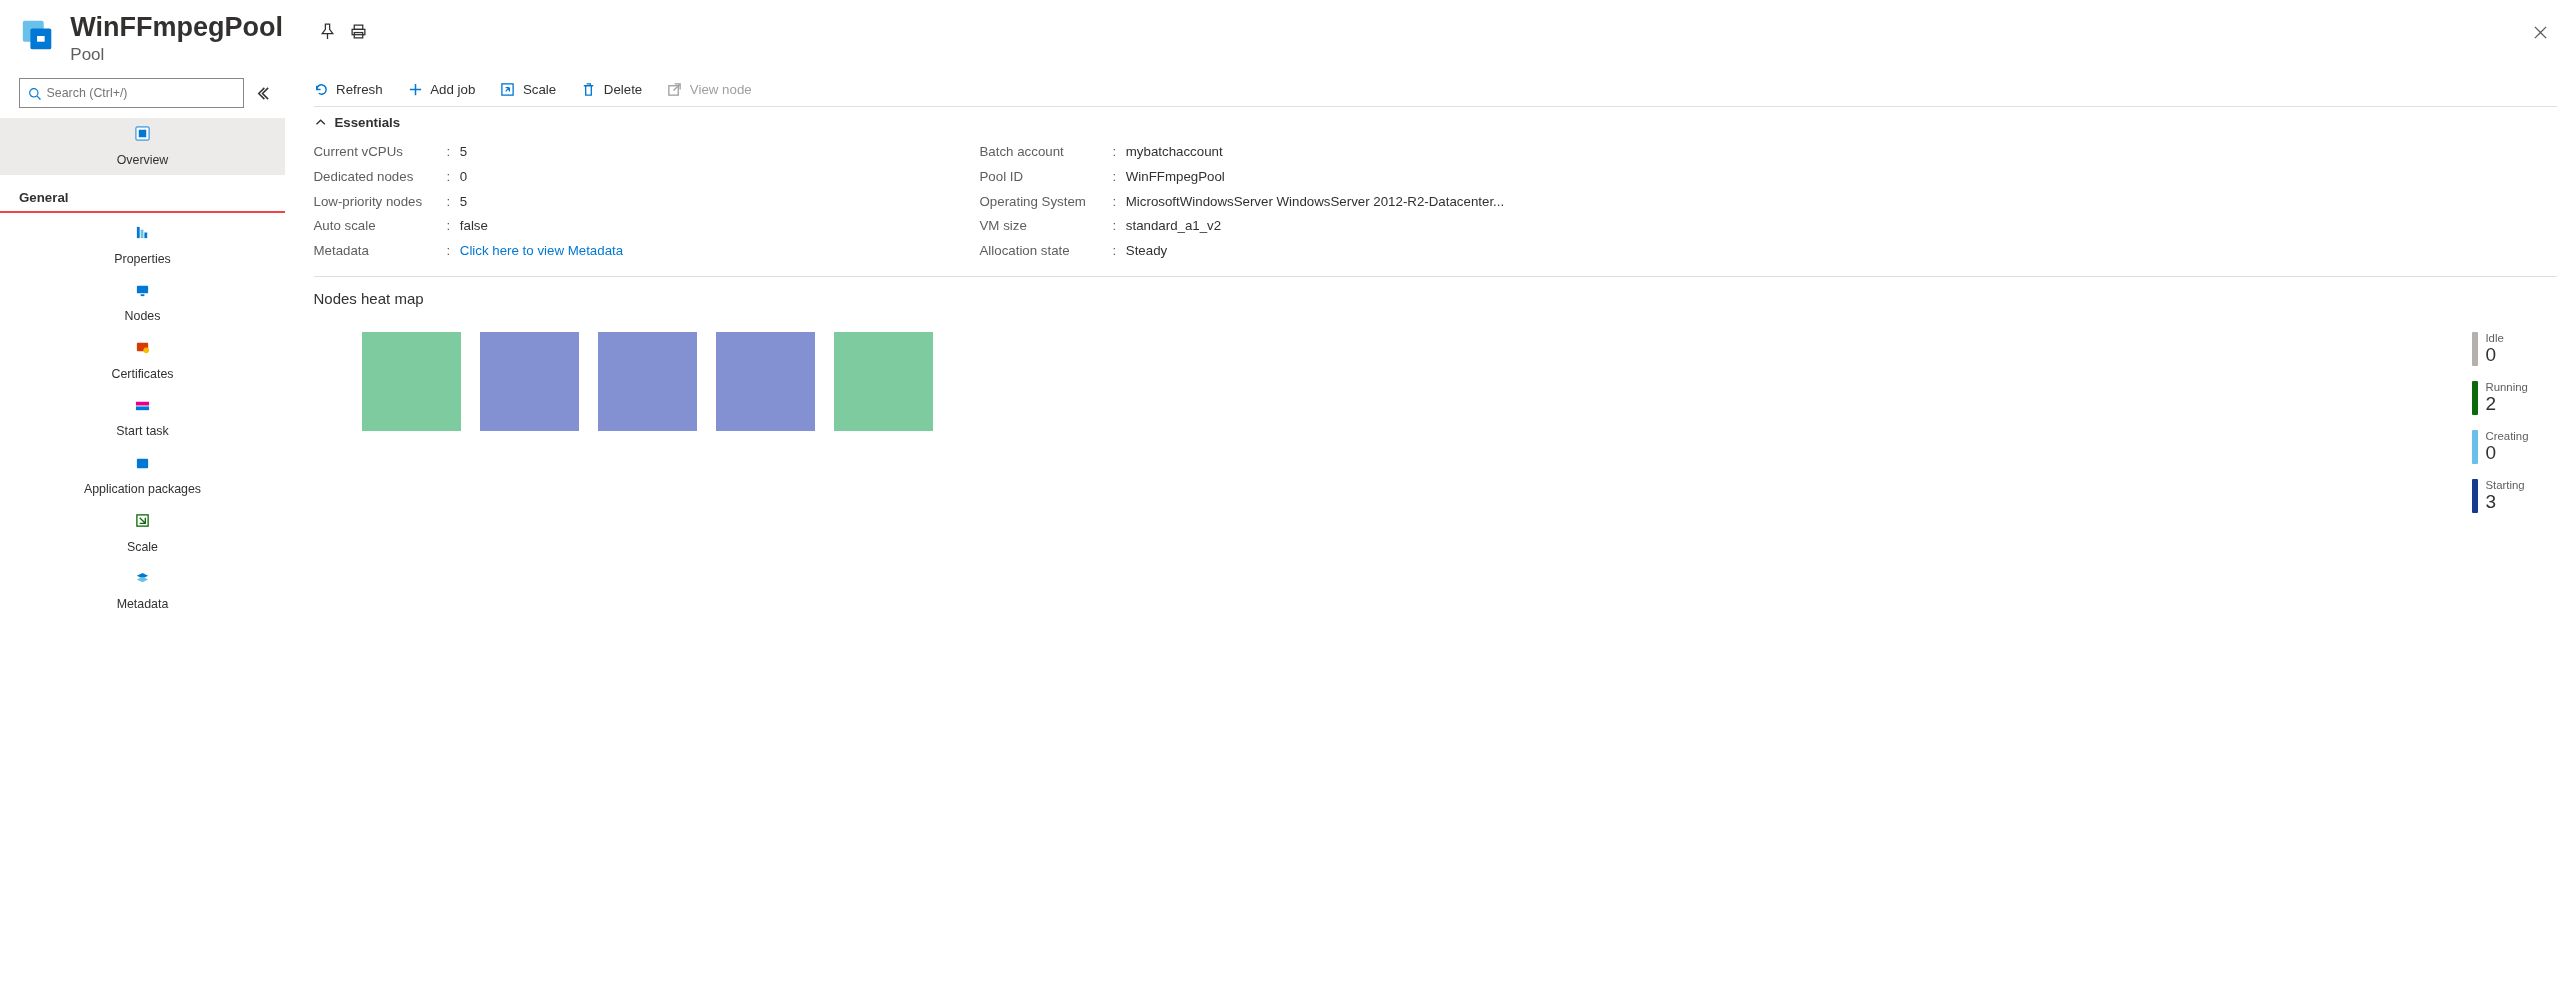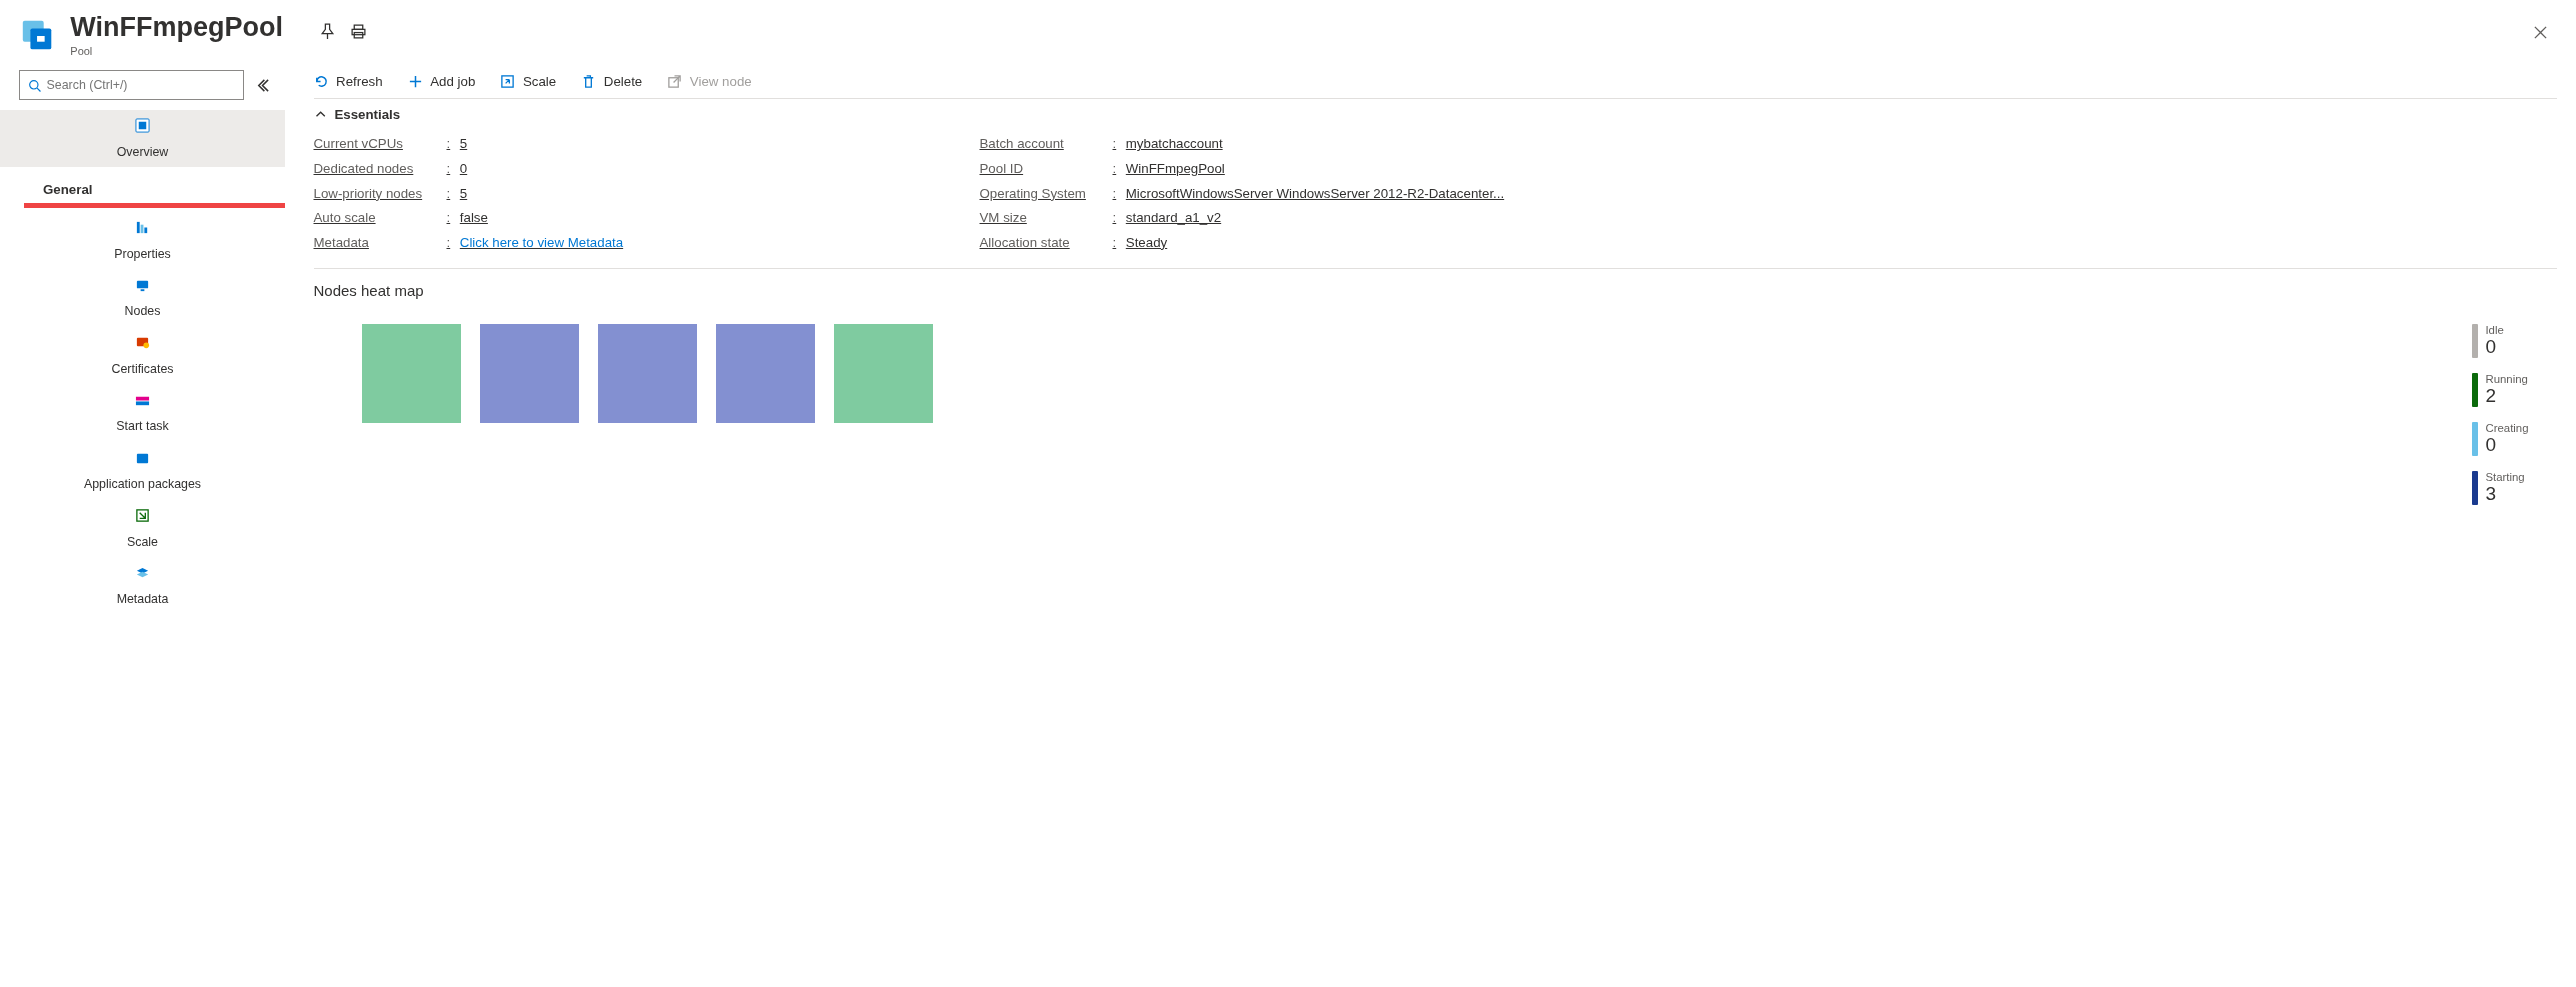--- a/index.html
+++ b/index.html
@@ -26,21 +26,21 @@
     flex-shrink: 0;
   }
   .header-text { display: flex; flex-direction: column; }
   .header-title {
     font-size: 27px;
     font-weight: 600;
     color: #323130;
     line-height: 1.1;
   }
   .header-subtitle {
-    font-size: 11px;
+    font-size: 17px;
     color: #605e5c;
     margin-top: 1.9px;
   }
   .header-actions {
     display: flex;
     gap: 13.3px;
     margin-left: 23px;
     margin-top: 9.5px;
   }
   .header-actions .icon-btn {
@@ -110,23 +110,22 @@
     font-weight: 400;
   }
   .nav-item .nav-icon {
     width: 15px; height: 15px;
     flex-shrink: 0;
   }
   .nav-section-title {
     font-weight: 600;
     font-size: 13.3px;
     padding: 15px 19px 5.7px 19px;
-    border-bottom: 5px solid #ef4444;
+    border-bottom: 2px solid #ef4444;
     margin-bottom: 3.8px;
-    margin-left: 24px;
   }
 
   
   .main {
     flex: 1;
     padding: 3.8px 19px 19px 28.5px;
     overflow: hidden;
   }
   .toolbar {
     display: flex;
@@ -161,21 +160,20 @@
     gap: 76px;
     padding: 5.7px 0 13.3px 0;
     border-bottom: 1px solid #e1dfdd;
   }
   .essentials-col { flex: 0 0 590px; }
   .ess-row {
     display: flex;
     align-items: flex-end;
     padding: 4.8px 0;
     font-size: 13.3px;
-    text-decoration: underline;
   }
   .ess-label { width: 133px; color: #605e5c; }
   .ess-colon { width: 13.3px; color: #605e5c; }
   .ess-value { color: #323130; }
   .ess-value.link { color: #0078d4; cursor: pointer; }
 
   
   .heatmap-title {
     font-size: 15px;
     padding: 13.3px 0 25px 0;

